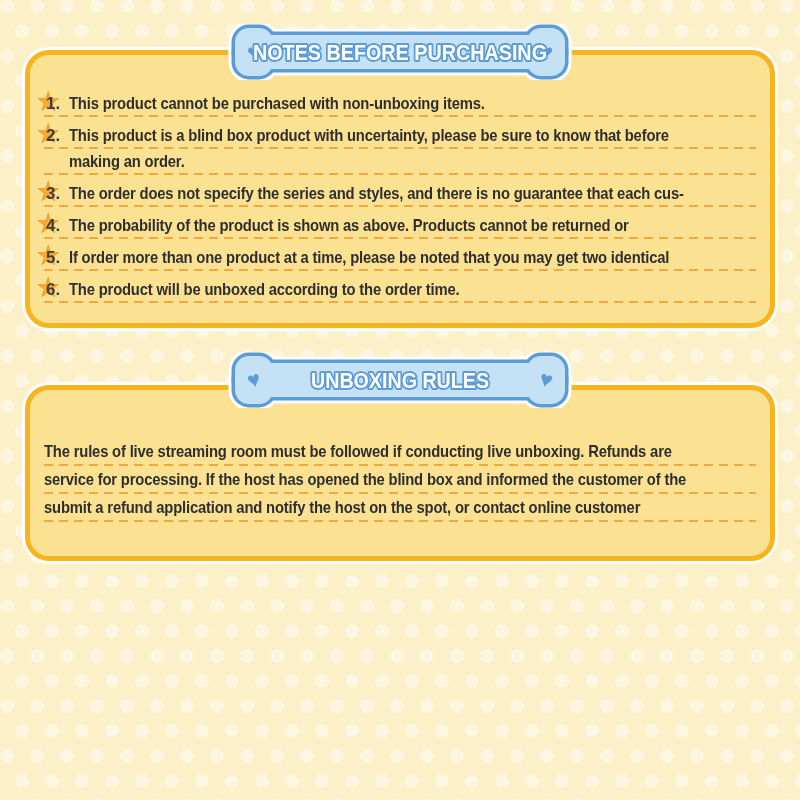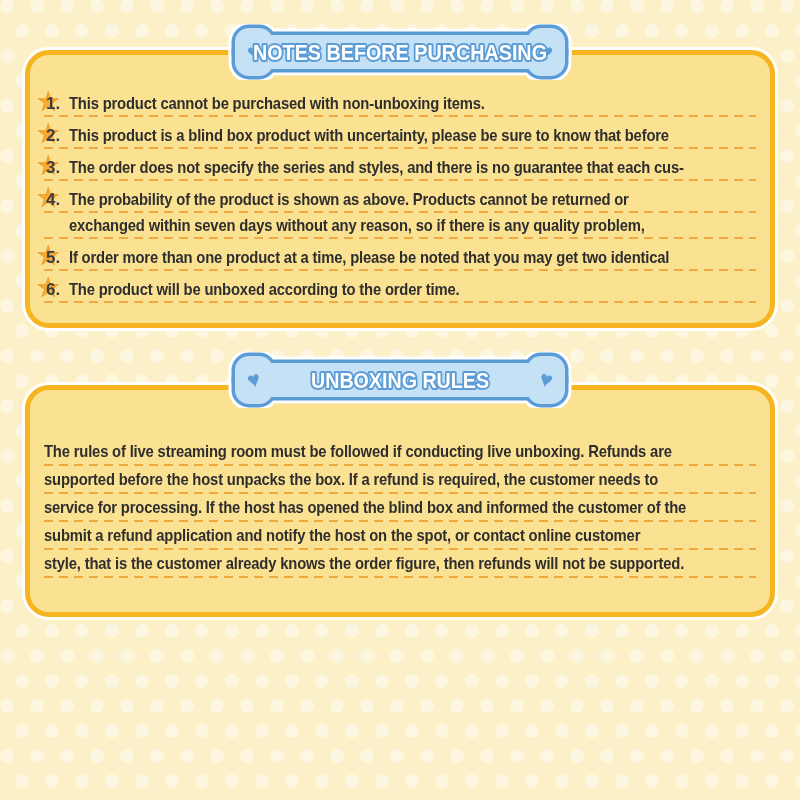--- a/index.html
+++ b/index.html
@@ -105,36 +105,36 @@
           <span class="badge"><span class="star-icon">★</span><span class="num">1.</span></span>
           <span class="txt">This product cannot be purchased with non-unboxing items.</span>
         </div>
       </div>
 
       <div class="item">
         <div class="row">
           <span class="badge"><span class="star-icon">★</span><span class="num">2.</span></span>
           <span class="txt">This product is a blind box product with uncertainty, please be sure to know that before</span>
         </div>
+        <div class="row cont">
+          <span class="txt">making an order.</span>
+        </div>
       </div>
 
       <div class="item">
         <div class="row">
           <span class="badge"><span class="star-icon">★</span><span class="num">3.</span></span>
           <span class="txt">The order does not specify the series and styles, and there is no guarantee that each cus-</span>
         </div>
       </div>
 
       <div class="item">
         <div class="row">
           <span class="badge"><span class="star-icon">★</span><span class="num">4.</span></span>
           <span class="txt">The probability of the product is shown as above. Products cannot be returned or</span>
-        </div>
-        <div class="row cont">
-          <span class="txt">exchanged within seven days without any reason, so if there is any quality problem,</span>
         </div>
       </div>
 
       <div class="item">
         <div class="row">
           <span class="badge"><span class="star-icon">★</span><span class="num">5.</span></span>
           <span class="txt">If order more than one product at a time, please be noted that you may get two identical</span>
         </div>
       </div>
 
@@ -170,27 +170,21 @@
         <text x="319" y="35" font-size="22" fill="#5C9CD6" text-anchor="middle" transform="rotate(15 319 28)">♥</text>
         <text x="173" y="36" text-anchor="middle" font-size="22" font-weight="bold" fill="#FFFFFF" stroke="#5C9CD6" stroke-width="4" stroke-linejoin="round" paint-order="stroke" textLength="178" lengthAdjust="spacingAndGlyphs">UNBOXING RULES</text>
       </svg>
     </div>
 
     <div class="card card2">
       <div class="row">
         <span class="txt">The rules of live streaming room must be followed if conducting live unboxing. Refunds are</span>
       </div>
       <div class="row">
-        <span class="txt">supported before the host unpacks the box. If a refund is required, the customer needs to</span>
-      </div>
-      <div class="row">
         <span class="txt">service for processing. If the host has opened the blind box and informed the customer of the</span>
       </div>
       <div class="row">
         <span class="txt">submit a refund application and notify the host on the spot, or contact online customer</span>
-      </div>
-      <div class="row">
-        <span class="txt">style, that is the customer already knows the order figure, then refunds will not be supported.</span>
       </div>
     </div>
   </section>
 
 </div>
 
 </body></html>

